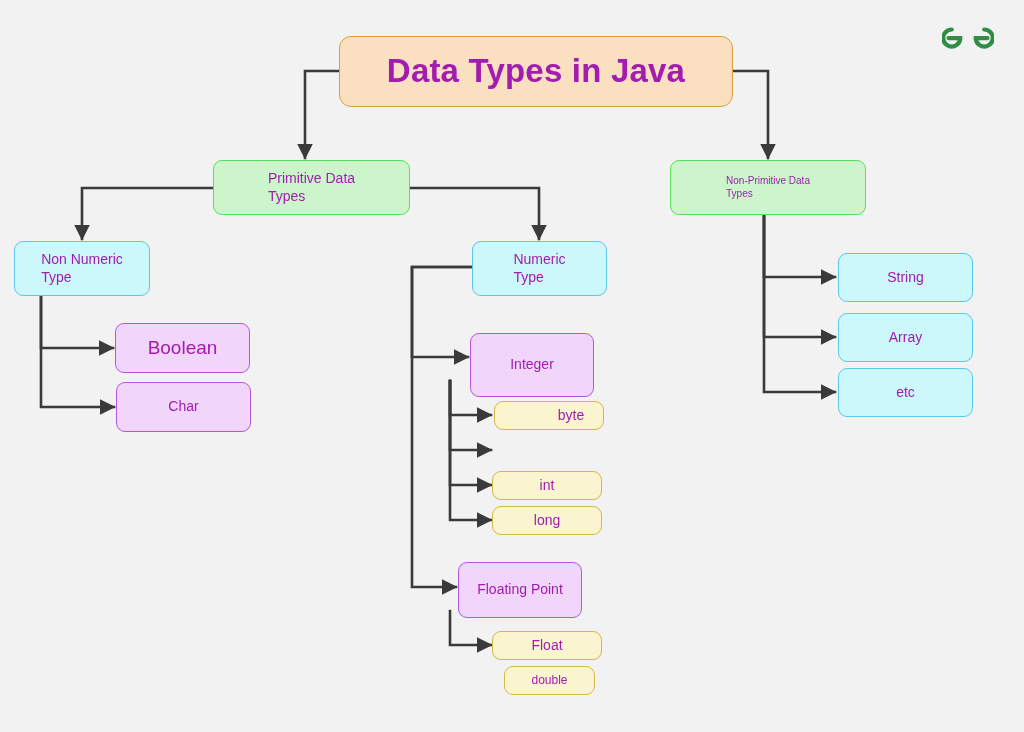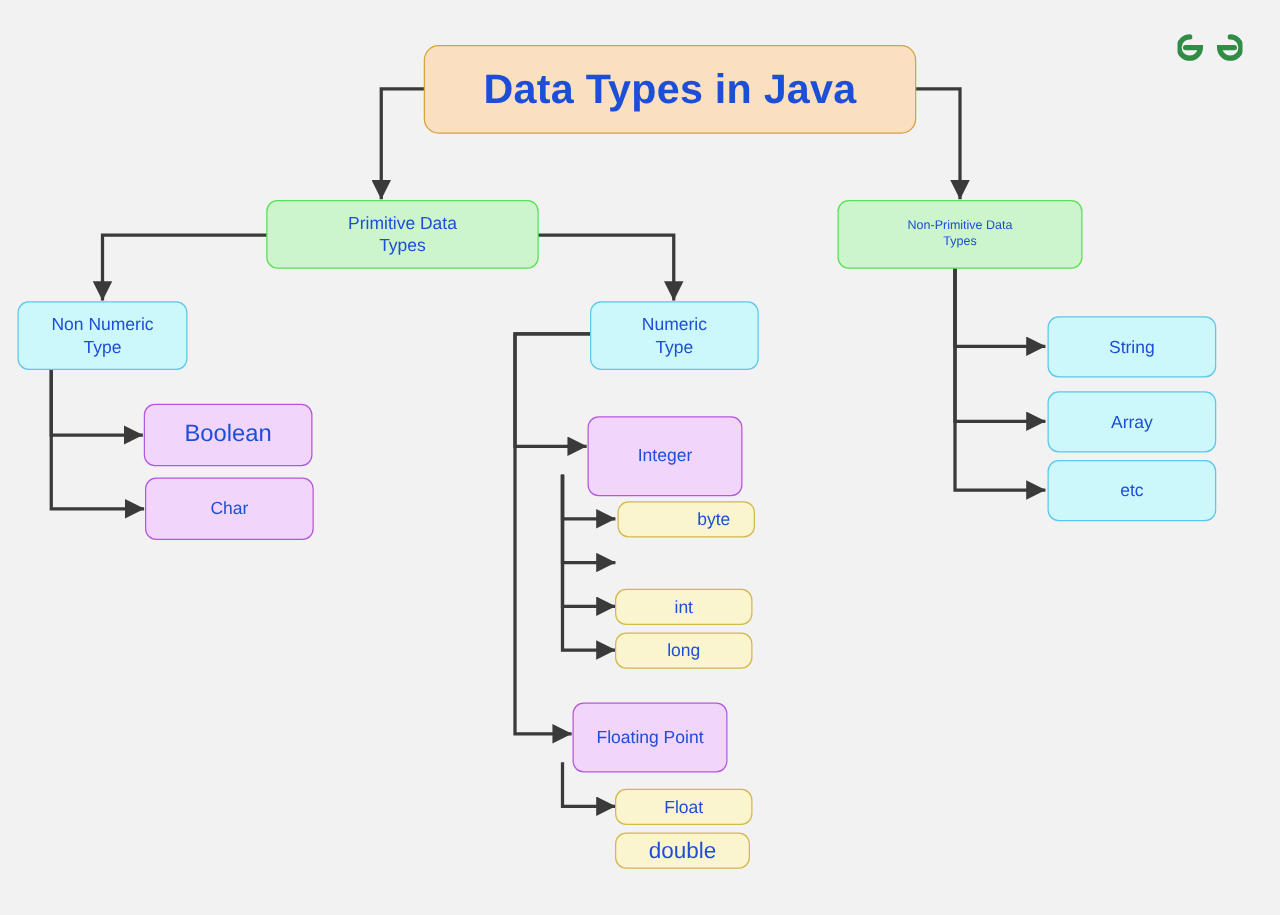--- a/index.html
+++ b/index.html
@@ -23,25 +23,24 @@
     width: 1024px;
     height: 732px;
     pointer-events: none;
   }
   .node {
     position: absolute;
     box-sizing: border-box;
     display: flex;
     align-items: center;
     justify-content: center;
-    text-align: center;
     border-radius: 9px;
     border-width: 1.6px;
     border-style: solid;
-    color: #1d4ed8;
+    color: #a21caf;
     line-height: 1.22;
     white-space: pre-line;
     z-index: 2;
   }
   .node.title {
     border-radius: 12px;
     font-weight: bold;
     letter-spacing: 0.2px;
     font-style: normal;
   }
@@ -102,21 +101,21 @@
       <path d="M 764 213 L 764 277 L 835 277"></path>
 
       <path d="M 764 213 L 764 337 L 835 337"></path>
 
       <path d="M 764 213 L 764 392 L 835 392"></path>
     </g>
   </svg>
 
   <div class="node title peach" style="left:339px; top:36px; width:394px; height:71px; font-size:33px;">Data Types in Java</div>
 
-  <div class="node green" style="left:213px; top:160px; width:218px; height:55px; font-size:14px;">Primitive Data
+  <div class="node green" style="left:213px; top:160px; width:197px; height:55px; font-size:14px;">Primitive Data
 Types</div>
 
   <div class="node green" style="left:670px; top:160px; width:196px; height:55px; font-size:10px;">Non-Primitive Data
 Types</div>
 
   <div class="node cyan" style="left:14px; top:241px; width:136px; height:55px; font-size:14px;">Non Numeric
 Type</div>
 
   <div class="node cyan" style="left:472px; top:241px; width:135px; height:55px; font-size:14px;">Numeric
 Type</div>
@@ -131,21 +130,21 @@
 
   <div class="node yellow" style="left:494px; top:401px; width:110px; height:29px; font-size:14px;padding-left:44px;">byte</div>
 
 
   <div class="node yellow" style="left:492px; top:471px; width:110px; height:29px; font-size:14px;">int</div>
 
   <div class="node yellow" style="left:492px; top:506px; width:110px; height:29px; font-size:14px;">long</div>
 
   <div class="node yellow" style="left:492px; top:631px; width:110px; height:29px; font-size:14px;">Float</div>
 
-  <div class="node yellow" style="left:492px; top:666px; width:108px; height:29px; font-size:18px;">double</div>
+  <div class="node yellow" style="left:504px; top:666px; width:91px; height:29px; font-size:12px;">double</div>
 
   <div class="node cyan" style="left:838px; top:253px; width:135px; height:49px; font-size:14px;">String</div>
 
   <div class="node cyan" style="left:838px; top:313px; width:135px; height:49px; font-size:14px;">Array</div>
 
   <div class="node cyan" style="left:838px; top:368px; width:135px; height:49px; font-size:14px;">etc</div>
 
   <svg id="logo" viewBox="0 0 64 40">
     <g fill="none" stroke="#2f8d46" stroke-width="5.2" stroke-linecap="round">
       <path d="M 12 12 A 10.5 10.5 0 1 0 22.5 22.5 L 8 22.5"></path>

